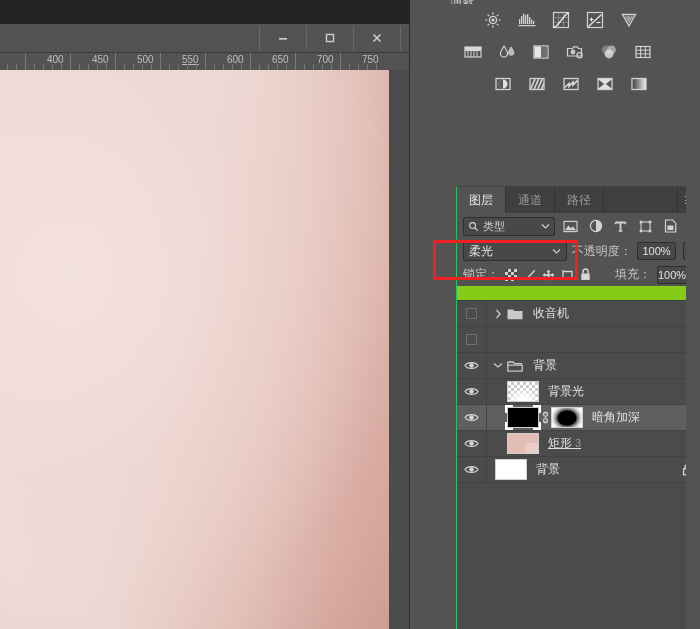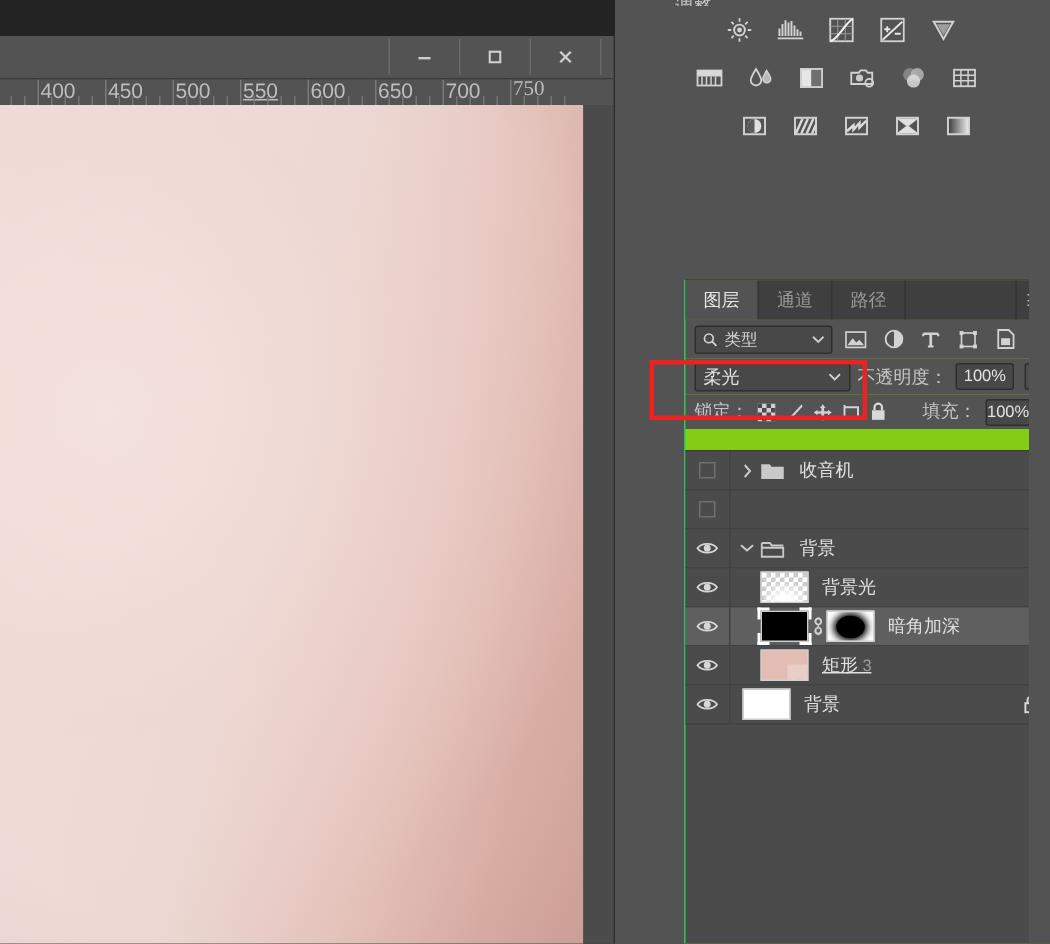--- a/index.html
+++ b/index.html
@@ -57,24 +57,25 @@
     overflow: hidden;
   }
   .ruler .tick-major {
     position: absolute; top: 0; width: 1px; height: 17px; background: #7b7b7b;
   }
   .ruler .tick-minor {
     position: absolute; top: 11px; width: 1px; height: 6px; background: #747474;
   }
   .ruler .rlabel {
     position: absolute; top: 1px;
-    font-size: 14px; color: #bdbdbd;
+    font-size: 10px; color: #bdbdbd;
     font-family: "Liberation Sans", sans-serif;
     line-height: 12px;
     padding-left: 2px;
+    margin-left: 20px;
   }
   .ruler-corner-line {
     position: absolute; left: 0; top: 29px; width: 4px; height: 17px; background: #4a4a4a;
   }
 
   
   .canvas-wrap {
     position: absolute; left: 0; top: 46px; width: 389px; height: 568px;
     overflow: hidden;
   }
@@ -417,21 +418,21 @@
         <div class="tick-minor" style="left: 268px;"></div>
         <div class="tick-minor" style="left: 277px;"></div>
         <div class="tick-minor" style="left: 286px;"></div>
         <div class="tick-major" style="left: 295px;"></div>
         <div class="rlabel" style="left: 295px;">700</div>
         <div class="tick-minor" style="left: 304px;"></div>
         <div class="tick-minor" style="left: 313px;"></div>
         <div class="tick-minor" style="left: 322px;"></div>
         <div class="tick-minor" style="left: 331px;"></div>
         <div class="tick-major" style="left: 340px;"></div>
-        <div class="rlabel" style="left: 340px; font-family: Liberation Serif, serif;">750</div>
+        <div class="rlabel" style="left: 340px;">750</div>
         <div class="tick-minor" style="left: 349px;"></div>
         <div class="tick-minor" style="left: 358px;"></div>
         <div class="tick-minor" style="left: 367px;"></div>
         <div class="tick-minor" style="left: 376px;"></div>
         <div class="tick-minor" style="left: 16px;"></div>
         <div class="tick-minor" style="left: 7px;"></div>
       </div>
 
     <div class="canvas-wrap">
       <div class="canvas"></div>

